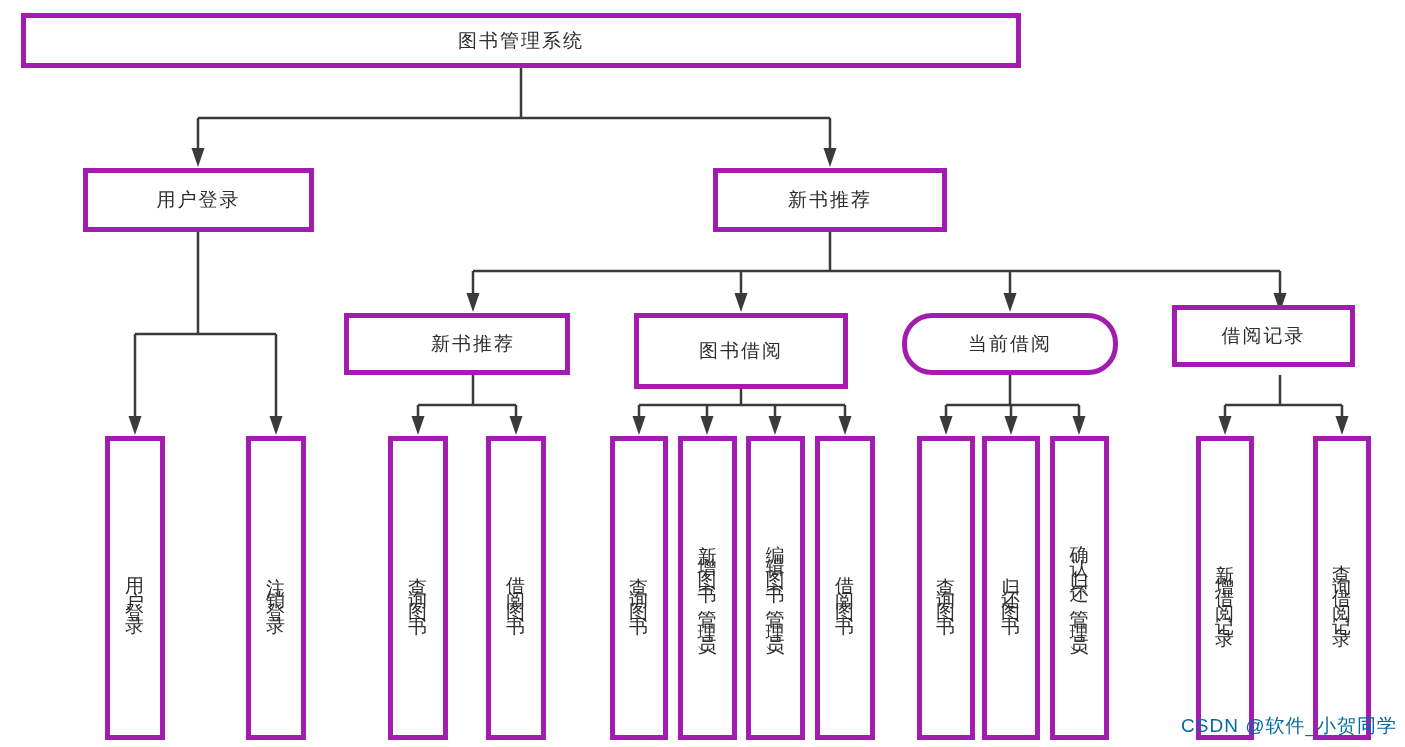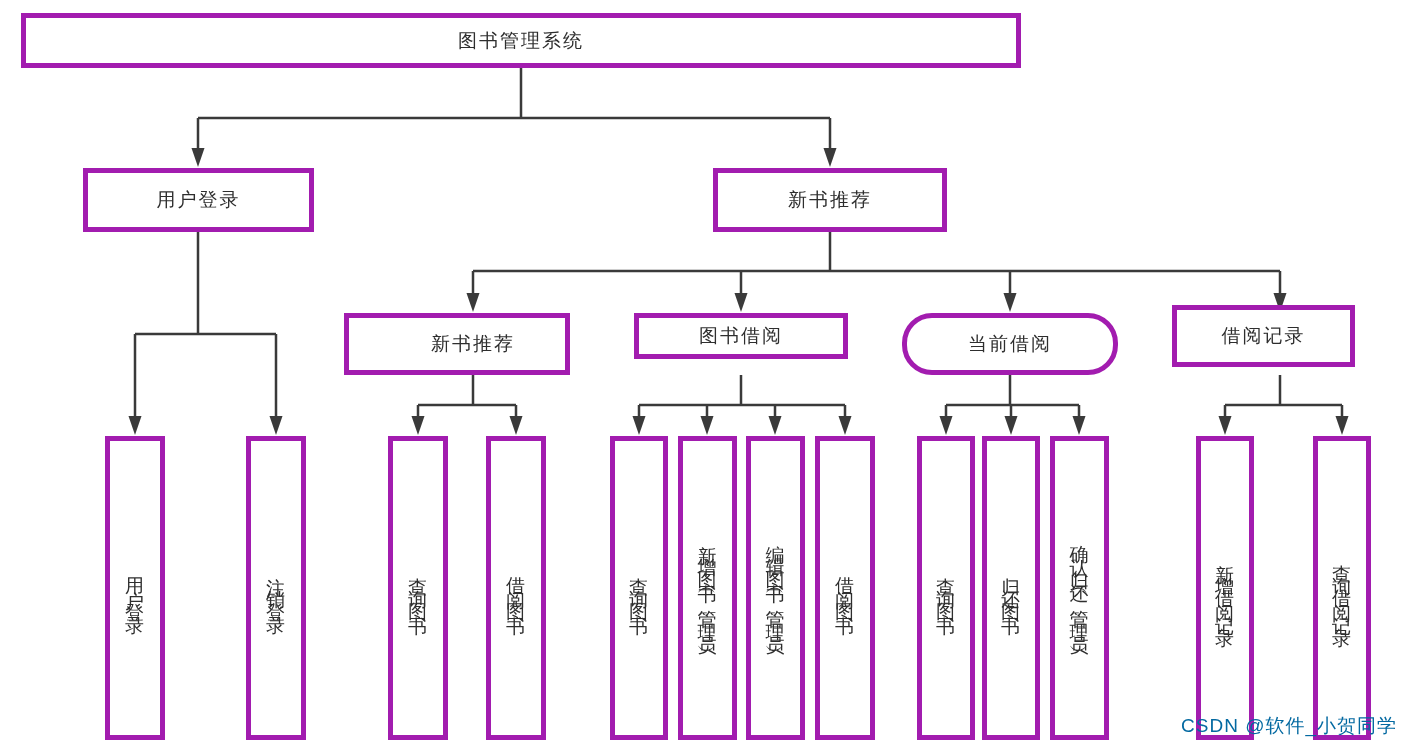--- a/index.html
+++ b/index.html
@@ -34,21 +34,21 @@
     text-orientation: mixed;
     letter-spacing: 13px;
     font-size: 19px;
     line-height: 1;
   }
   
   .n-root   { left: 21px;   top: 13px;  width: 1000px; height: 55px; }
   .n-login  { left: 83px;   top: 168px; width: 231px;  height: 64px; }
   .n-mgmt   { left: 713px;  top: 168px; width: 234px;  height: 64px; }
   .n-s0     { left: 344px;  top: 313px; width: 226px;  height: 62px; padding-left: 32px; }
-  .n-s1     { left: 634px;  top: 313px; width: 214px;  height: 46px; }
+  .n-s1     { left: 634px;  top: 313px; width: 214px;  height: 76px; }
   .n-s2     { left: 902px;  top: 313px; width: 216px;  height: 62px; border-radius: 30px; }
   .n-s3     { left: 1172px; top: 305px; width: 183px;  height: 62px; }
   .n-l0  { left: 105px;  top: 436px; width: 60px; height: 304px; }
   .n-l1  { left: 246px;  top: 436px; width: 60px; height: 304px; }
   .n-l2  { left: 388px;  top: 436px; width: 60px; height: 304px; }
   .n-l3  { left: 486px;  top: 436px; width: 60px; height: 304px; }
   .n-l4  { left: 610px;  top: 436px; width: 58px; height: 304px; }
   .n-l5  { left: 678px;  top: 436px; width: 59px; height: 304px; }
   .n-l6  { left: 746px;  top: 436px; width: 59px; height: 304px; }
   .n-l7  { left: 815px;  top: 436px; width: 60px; height: 304px; }

